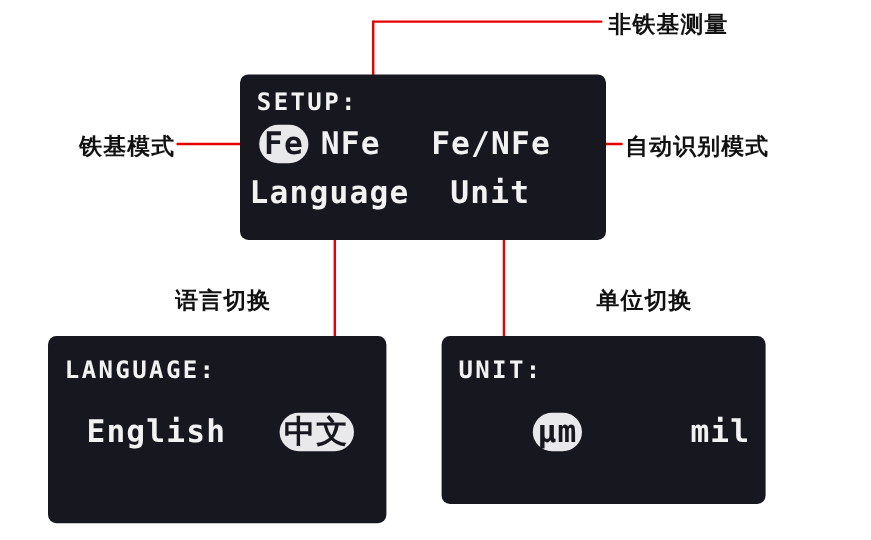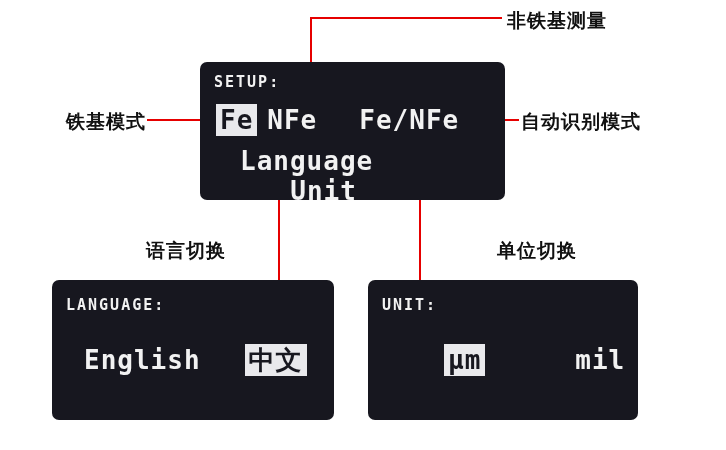--- a/index.html
+++ b/index.html
@@ -1,15 +1,15 @@
 <!DOCTYPE html>
 <html><head>
 <meta charset="utf-8">
 <style>
-  * { margin: 0; padding: 0; box-sizing: border-box; }
+  * { margin: 0; padding: 0; box-sizing: border-box; border-radius: 31px; }
   html, body { background: #ffffff; }
   body { font-family: "DejaVu Sans", sans-serif; }
 
   .canvas {
     position: relative;
     width: 726px;
     height: 450px;
     background: #ffffff;
     overflow: hidden;
   }
@@ -18,21 +18,21 @@
   .screen {
     position: absolute;
     background: #17171f;
     border-radius: 7px;
     color: #f2f2f2;
     font-family: "DejaVu Sans Mono", monospace;
     font-weight: bold;
   }
   .screen-title {
     position: absolute;
-    font-size: 15px;
+    font-size: 20px;
     letter-spacing: 2px;
     white-space: nowrap;
   }
   .row {
     position: absolute;
     display: flex;
     align-items: center;
     white-space: nowrap;
   }
   .big {
@@ -44,27 +44,27 @@
   .hl {
     background: #e9e9ec;
     color: #17171f;
     padding: 1px 4px;
   }
 
   
   #setup-screen { left: 200px; top: 62px; width: 305px; height: 138px; }
   #setup-title  { left: 14px; top: 11px; }
   #setup-modes  { left: 16px; top: 42px; }
-  #setup-menu   { left: 40px; top: 84px; flex-direction: column; }
+  #setup-menu   { left: 8px; top: 84px; }
   #mode-nfe    { margin-left: 10px; }
   #mode-fenfe  { margin-left: 42px; }
   #menu-unit   { margin-left: 34px; }
 
   
-  #language-screen { left: 40px; top: 280px; width: 282px; height: 140px; margin-left: 12px; }
+  #language-screen { left: 40px; top: 280px; width: 282px; height: 156px; }
   #language-title  { left: 14px; top: 16px; }
   #language-opts   { left: 32px; top: 64px; align-items: center; }
   #opt-zh { margin-left: 44px; }
 
   
   #unit-screen { left: 368px; top: 280px; width: 270px; height: 140px; }
   #unit-title  { left: 14px; top: 16px; }
   #unit-opts   { left: 76px; top: 64px; gap: 44px; }
   #opt-mil { margin-left: 46px; }
 

